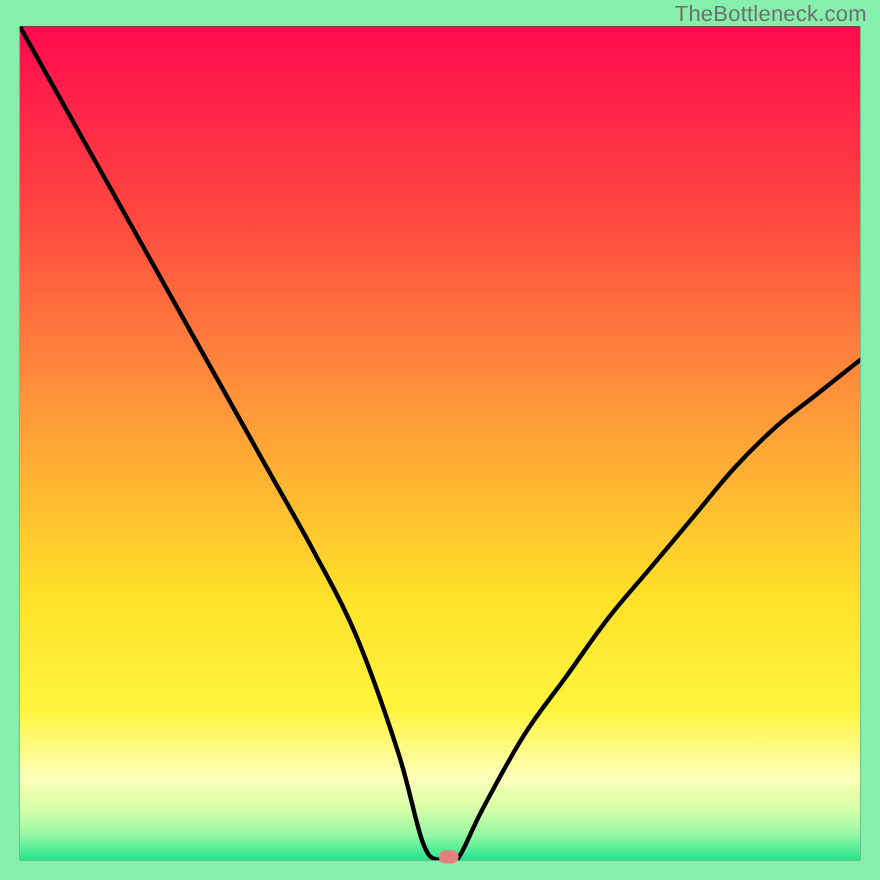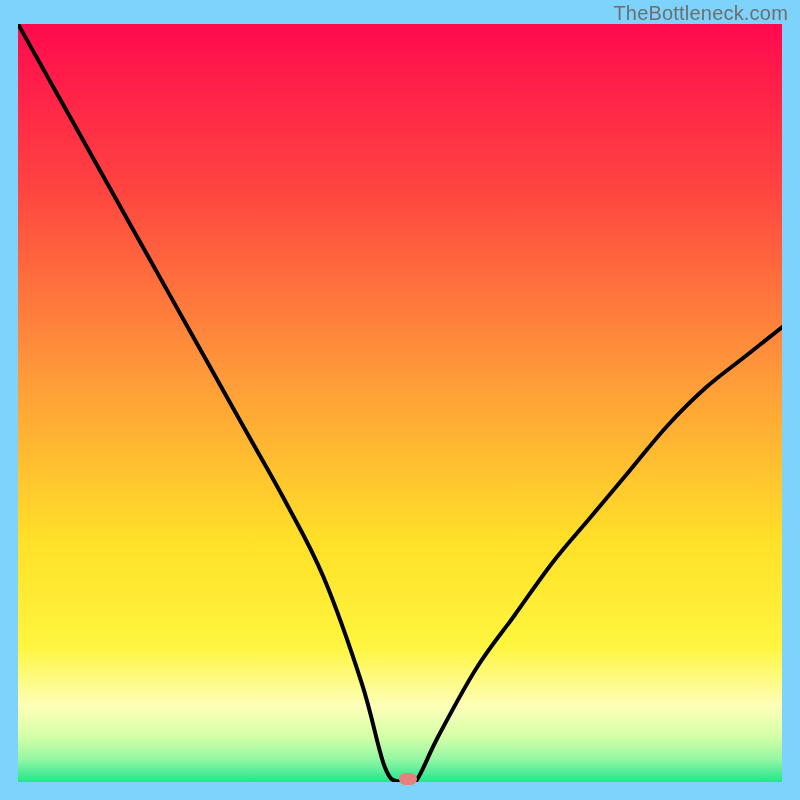--- a/index.html
+++ b/index.html
@@ -8,21 +8,21 @@
     width: 800px;
     height: 800px;
     background: #000;
     overflow: hidden;
     font-family: Arial, Helvetica, sans-serif;
   }
   .frame {
     position: relative;
     width: 800px;
     height: 800px;
-    background: #7dd3fc;
+    background: #86efac;
   }
   .watermark {
     position: absolute;
     top: 2px;
     right: 12px;
     color: #6e6e6e;
     font-size: 20px;
     font-weight: 500;
     letter-spacing: 0.2px;
     z-index: 20;

